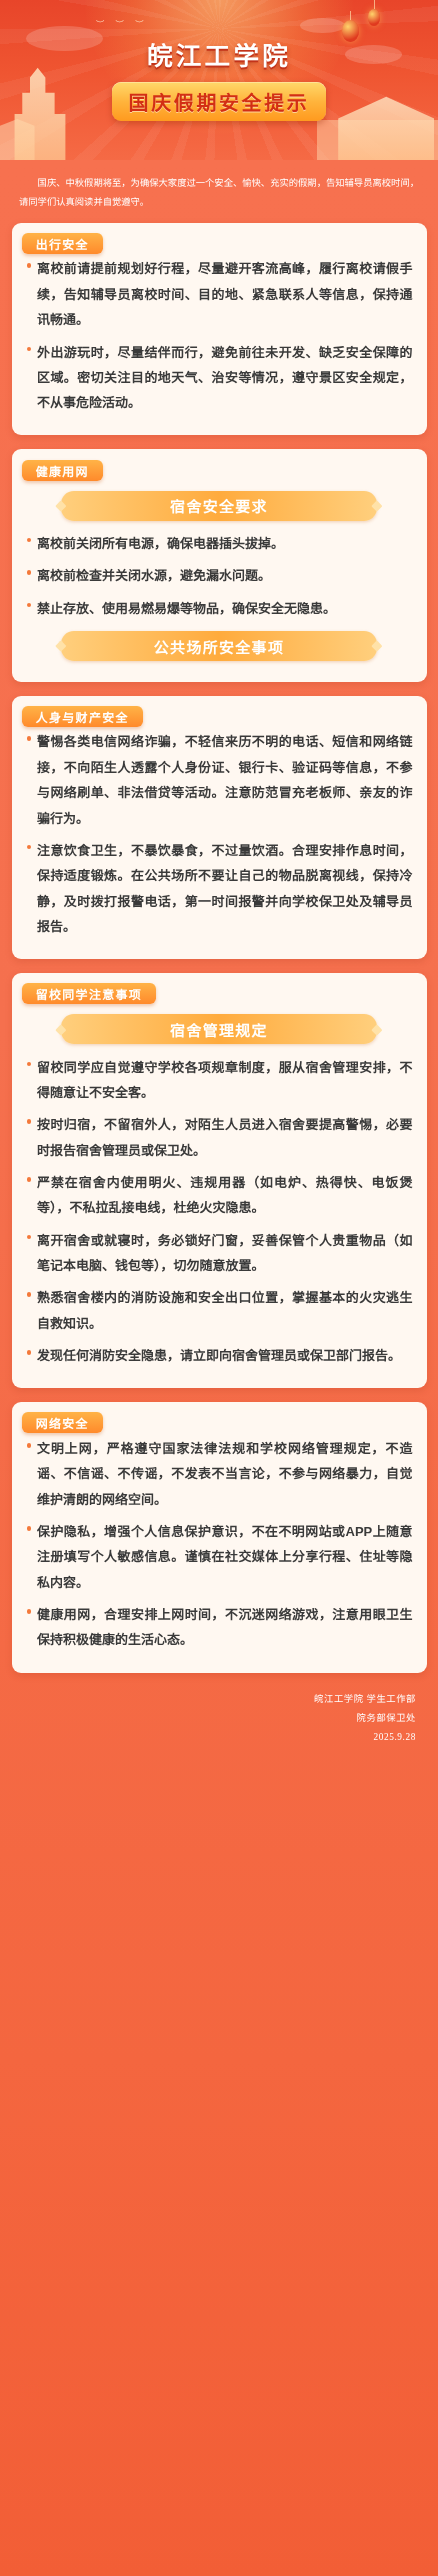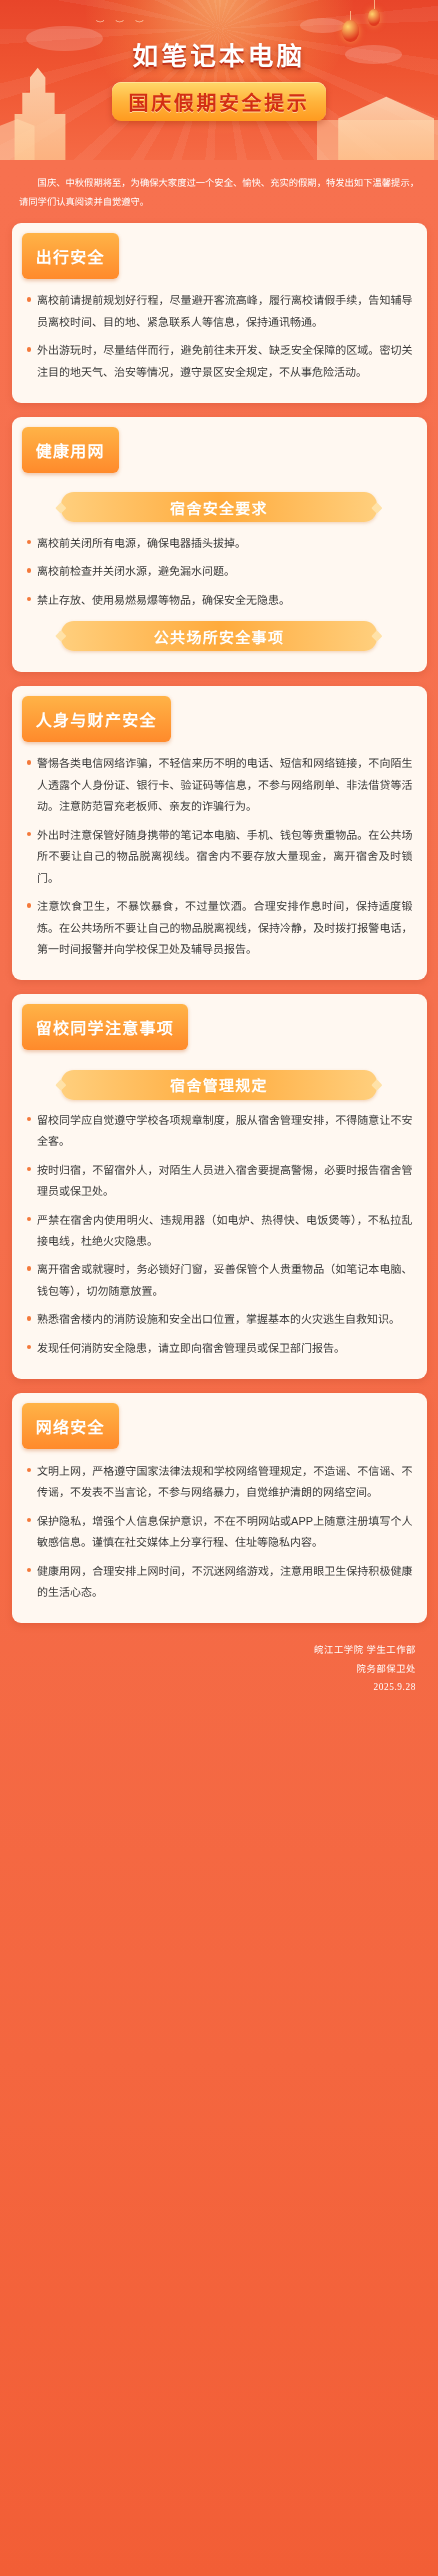--- a/index.html
+++ b/index.html
@@ -131,27 +131,26 @@
     margin: 0 11.5px 14px 11.5px;
     background: #fff8f1;
     border-radius: 9px;
     padding: 10.2px 10.2px 12.8px 10.2px;
     box-shadow: 0 2.6px 7.7px rgba(160,50,20,.18);
   }
   .card-title {
     display: inline-block;
     background: linear-gradient(180deg, #ffb347 0%, #ff8a2b 100%);
     color: #fff;
-    font-size: 16px;
+    font-size: 12px;
     font-weight: bold;
     letter-spacing: 1.3px;
-    padding: 11px 14px;
+    padding: 2px 14px;
     border-radius: 5.8px;
     box-shadow: 0 1.9px 3.8px rgba(200,90,20,.3);
-    margin-bottom: 9px;
   }
   .sub-banner {
     margin: 10.2px auto 7.7px auto;
     width: 80%;
     text-align: center;
     background: linear-gradient(90deg, #ffcf7d 0%, #ffab3d 50%, #ffcf7d 100%);
     color: #fff;
     font-size: 15px;
     font-weight: bold;
     letter-spacing: 1.3px;
@@ -174,24 +173,25 @@
   .sub-banner:after { right: -3.8px; }
 
   ul.items {
     list-style: none;
     padding: 2.6px 3.8px 0 3.8px;
   }
   ul.items li {
     position: relative;
     padding-left: 11.5px;
     margin-bottom: 7px;
-    font-size: 11px;
+    font-size: 13px;
     line-height: 1.95;
     color: #3a3a3a;
     text-align: justify;
+    font-weight: bold;
   }
   ul.items li:before {
     content: "";
     position: absolute;
     left: 1.3px;
     top: 7px;
     width: 4.5px; height: 4.5px;
     border-radius: 50%;
     background: #f4793a;
   }
@@ -222,28 +222,28 @@
     <div class="arch arch-left"></div>
     <div class="arch arch-right2"></div>
     <div class="arch arch-right"></div>
     <div class="lanterns">
       <div class="lantern l1"></div>
       <div class="lantern l2"></div>
     </div>
     <div class="birds">︶ ︶ ︶</div>
 
     <div class="banner-titles">
-      <div class="title-main">如笔记本电脑</div>
+      <div class="title-main">皖江工学院</div>
       <div class="title-sub-wrap">
         <span class="title-sub">国庆假期安全提示</span>
       </div>
     </div>
   </div>
 
-  <p class="intro">国庆、中秋假期将至，为确保大家度过一个安全、愉快、充实的假期，特发出如下温馨提示，请同学们认真阅读并自觉遵守。</p>
+  <p class="intro">国庆、中秋假期将至，为确保大家度过一个安全、愉快、充实的假期，告知辅导员离校时间，请同学们认真阅读并自觉遵守。</p>
 
   <div class="card">
     <div class="card-title">出行安全</div>
     <ul class="items">
       <li>离校前请提前规划好行程，尽量避开客流高峰，履行离校请假手续，告知辅导员离校时间、目的地、紧急联系人等信息，保持通讯畅通。</li>
       <li>外出游玩时，尽量结伴而行，避免前往未开发、缺乏安全保障的区域。密切关注目的地天气、治安等情况，遵守景区安全规定，不从事危险活动。</li>
     </ul>
   </div>
 
   <div class="card">
@@ -256,21 +256,20 @@
       <li>禁止存放、使用易燃易爆等物品，确保安全无隐患。</li>
     </ul>
 
     <div class="sub-banner">公共场所安全事项</div>
   </div>
 
   <div class="card">
     <div class="card-title">人身与财产安全</div>
     <ul class="items">
       <li>警惕各类电信网络诈骗，不轻信来历不明的电话、短信和网络链接，不向陌生人透露个人身份证、银行卡、验证码等信息，不参与网络刷单、非法借贷等活动。注意防范冒充老板师、亲友的诈骗行为。</li>
-      <li>外出时注意保管好随身携带的笔记本电脑、手机、钱包等贵重物品。在公共场所不要让自己的物品脱离视线。宿舍内不要存放大量现金，离开宿舍及时锁门。</li>
       <li>注意饮食卫生，不暴饮暴食，不过量饮酒。合理安排作息时间，保持适度锻炼。在公共场所不要让自己的物品脱离视线，保持冷静，及时拨打报警电话，第一时间报警并向学校保卫处及辅导员报告。</li>
     </ul>
   </div>
 
   <div class="card">
     <div class="card-title">留校同学注意事项</div>
 
     <div class="sub-banner">宿舍管理规定</div>
     <ul class="items">
       <li>留校同学应自觉遵守学校各项规章制度，服从宿舍管理安排，不得随意让不安全客。</li>

